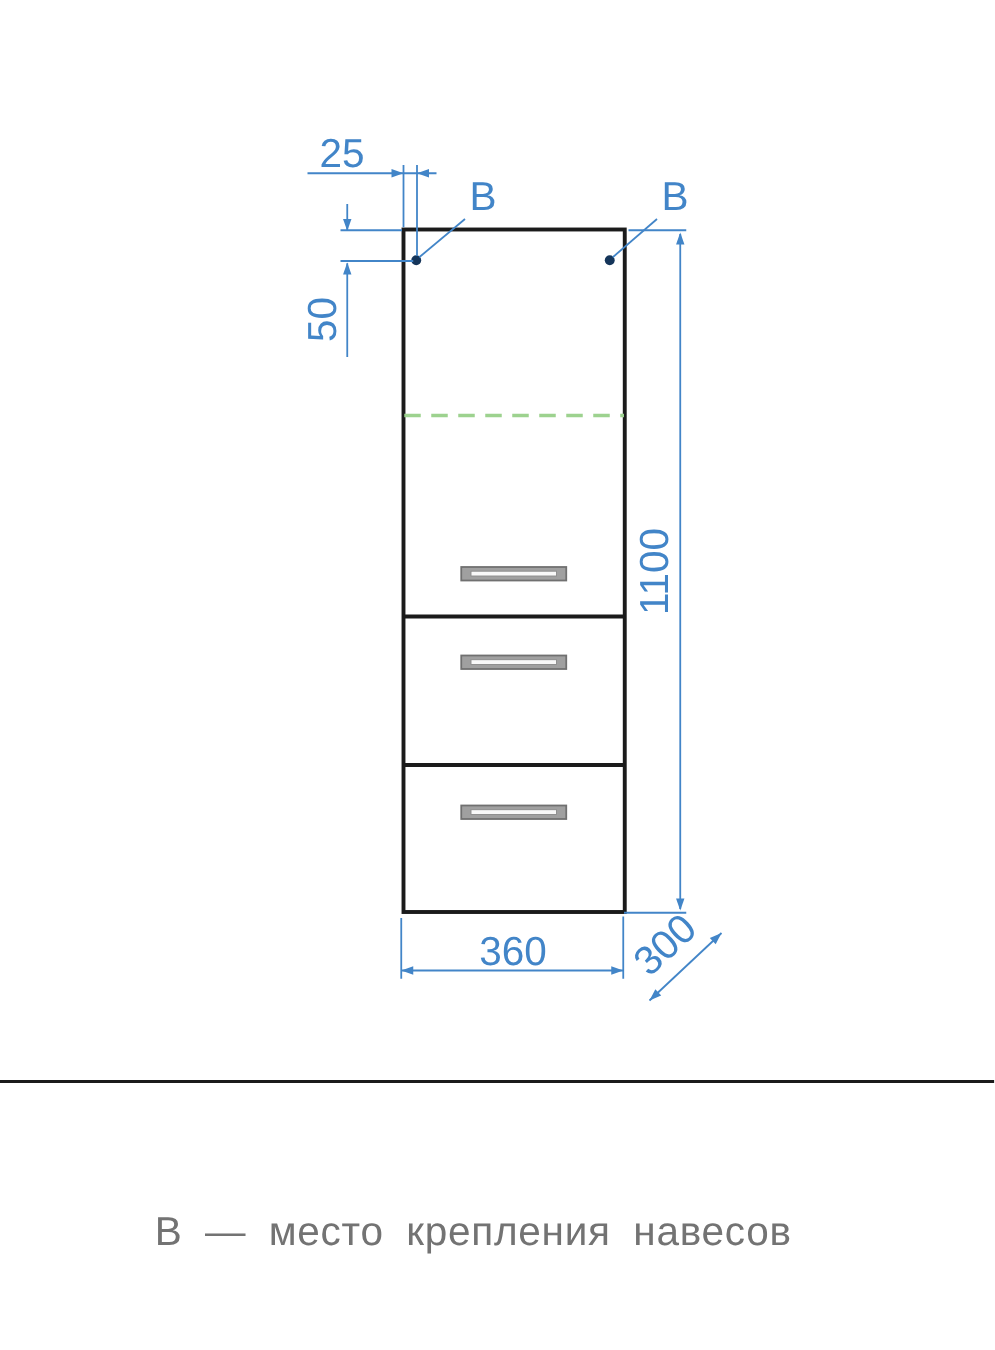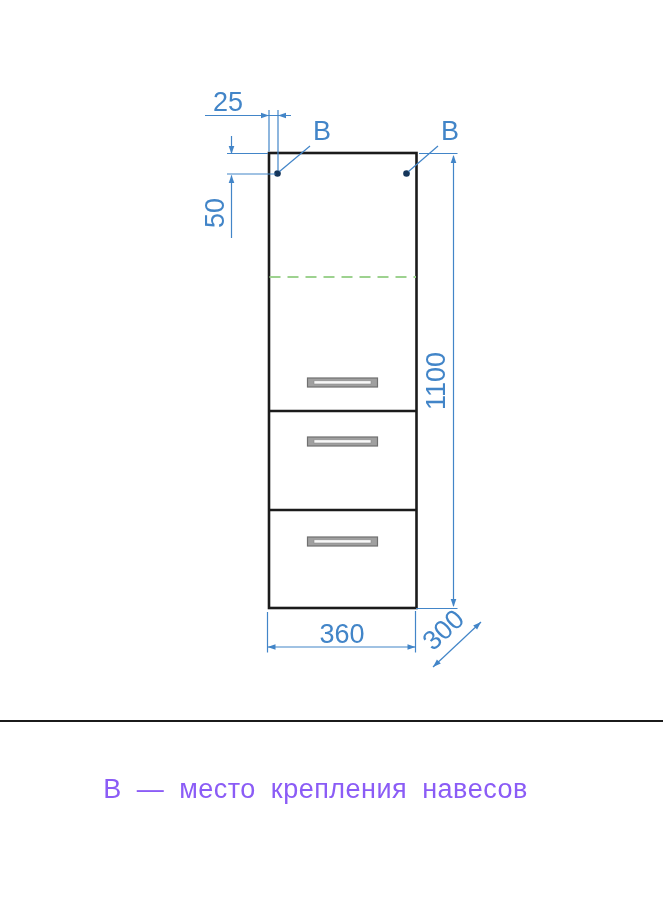--- a/index.html
+++ b/index.html
@@ -15,26 +15,26 @@
   svg text {
     font-family: "Liberation Sans", sans-serif;
     fill: #4285c8;
     font-size: 27px;
   }
   .outline { stroke: #1b1b1b; stroke-width: 2.6; fill: none; }
   .dim    { stroke: #4285c8; stroke-width: 1.2; fill: none; }
   .dimfill{ fill: #4285c8; stroke: none; }
   .caption {
     position: absolute;
-    top: 774px;
+    top: 806px;
     left: 0;
     width: 631px;
     text-align: center;
     font-size: 27px;
-    color: #8b5cf6;
+    color: #737373;
     letter-spacing: 0.5px;
     word-spacing: 7px;
     white-space: nowrap;
   }
   .separator {
     position: absolute;
     top: 720px;
     left: 0;
     width: 663px;
     height: 0;

